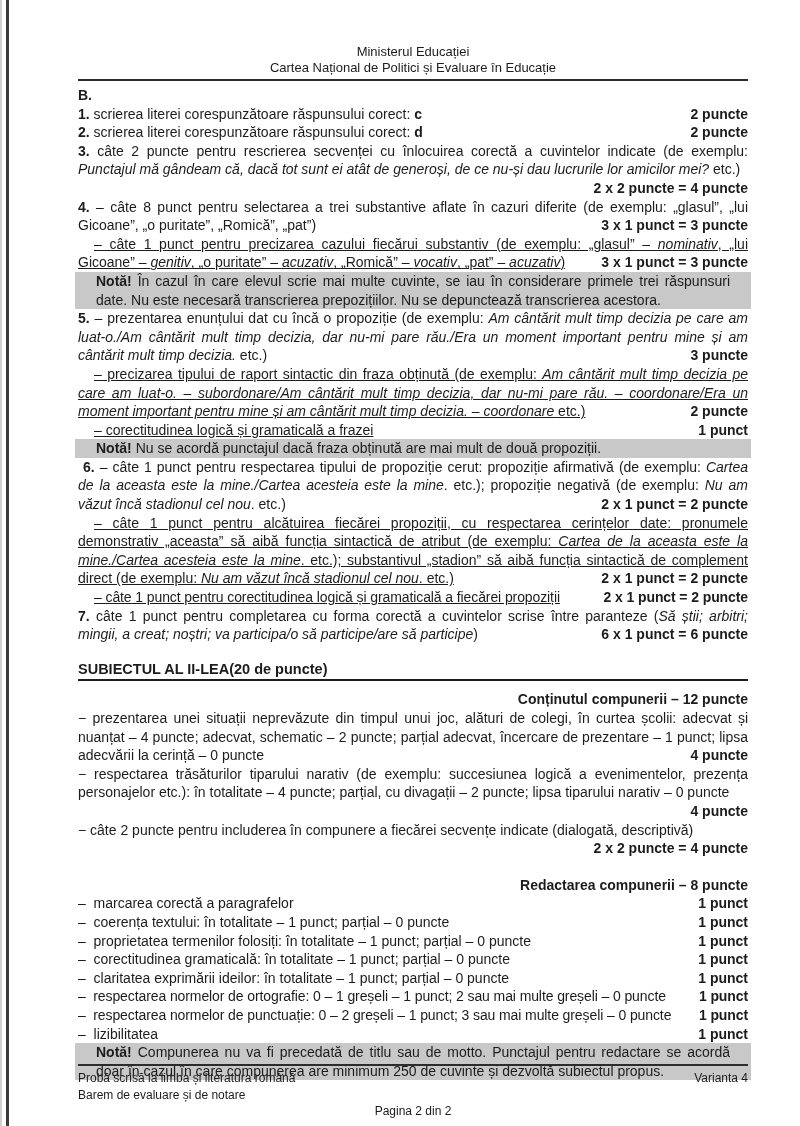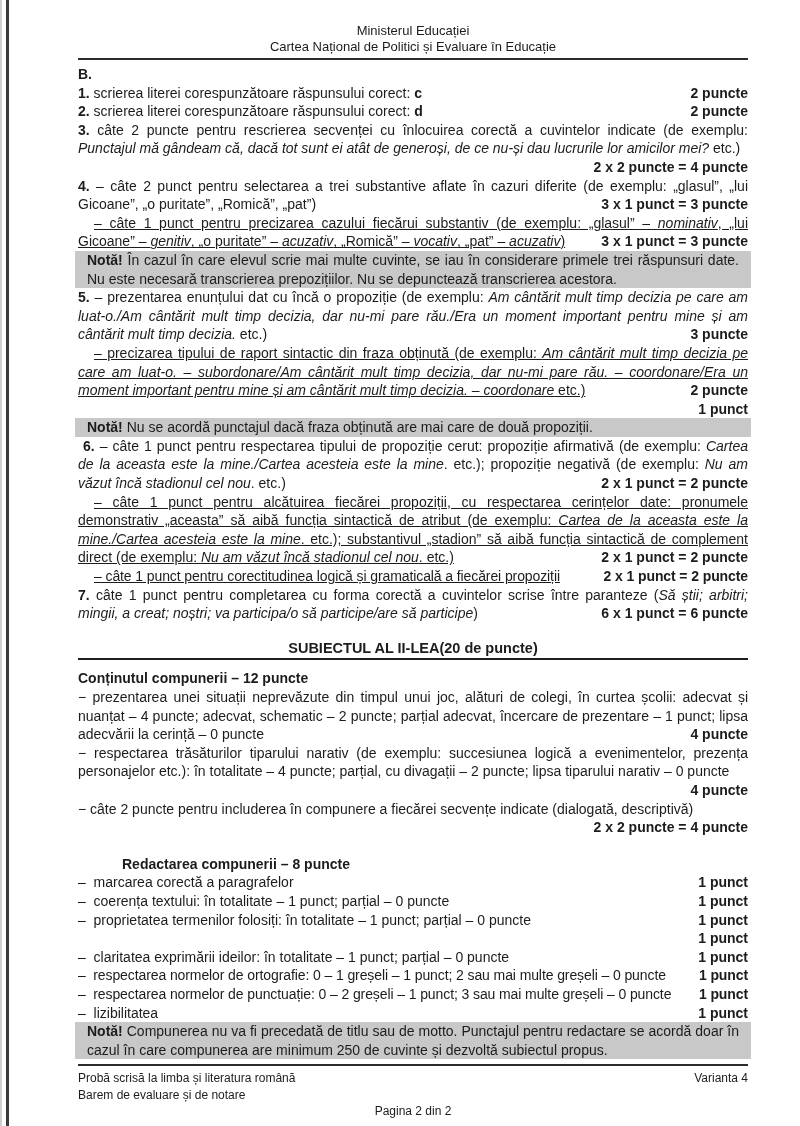--- a/index.html
+++ b/index.html
@@ -3,37 +3,37 @@
 <meta charset="utf-8">
 <style>
   html,body{margin:0;padding:0;background:#e8e8e8;}
   .page{
     position:relative;width:800px;height:1126px;background:#ffffff;
     font-family:"Liberation Sans","DejaVu Sans",sans-serif;color:#1c1c1c;
     overflow:hidden;margin:0 auto;
   }
   .scan-edge{position:absolute;left:0;top:0;bottom:0;width:2px;background:#cfcfcf;}
   .scan-bar{position:absolute;left:6px;top:0;bottom:0;width:3px;background:#3a3a3a;}
-  .content{position:absolute;left:78px;top:23px;width:670px;}
+  .content{position:absolute;left:78px;top:44px;width:670px;}
   .doc-header{
     text-align:center;font-size:13px;line-height:16px;
     border-bottom:2px solid #2c2c2c;padding-bottom:3px;
   }
   .body-text{margin-top:5px;font-size:14px;line-height:18.6px;}
   .para{margin:0;text-align:justify;overflow:hidden;}
   .para .b{font-weight:bold;}
   .para .i{font-style:italic;}
   .score{float:right;font-weight:bold;padding-left:8px;white-space:nowrap;}
-  .note{background:#c8c8c8;margin-left:-3px;margin-right:-3px;padding:0 12px;}
+  .note{background:#c8c8c8;margin-left:-3px;margin-right:-3px;padding:0 21px;}
   .ind{text-indent:16px;text-decoration:underline;}
   .ind-s{text-indent:5px;}
   .cond{font-size:14px;letter-spacing:-0.1px;}
-  .subhead{font-weight:bold;text-align:left;}
+  .subhead{font-weight:bold;text-align:right;}
   .subject-heading{
-    display:flex;justify-content:center;font-weight:bold;
+    display:flex;justify-content:flex-start;font-weight:bold;
     border-bottom:2px solid #1e1e1e;padding-bottom:1px;font-size:14.5px;
   }
   .doc-footer{
     position:absolute;left:78px;top:1064px;width:670px;
     border-top:2px solid #2c2c2c;padding-top:4px;
     font-size:12px;line-height:16.5px;
   }
   .footer-row{display:flex;justify-content:space-between;align-items:flex-start;}
   .footer-page{text-align:center;}
 </style>
@@ -48,44 +48,44 @@
     <div class="doc-header">
       <div>Ministerul Educației</div>
       <div>Cartea Național de Politici și Evaluare în Educație</div>
     </div>
 
     <div class="body-text">
         <p class="para"><span class="b">B.</span></p>
         <p class="para"><span class="b">1.</span><span> scrierea literei corespunzătoare răspunsului corect: </span><span class="b">c</span><span class="score">2 puncte</span></p>
         <p class="para"><span class="b">2.</span><span> scrierea literei corespunzătoare răspunsului corect: </span><span class="b">d</span><span class="score">2 puncte</span></p>
         <p class="para"><span class="b">3.</span><span> câte 2 puncte pentru rescrierea secvenței cu înlocuirea corectă a cuvintelor indicate (de exemplu: </span><span class="i">Punctajul mă gândeam că, dacă tot sunt ei atât de generoși, de ce nu-și dau lucrurile lor amicilor mei?</span><span> etc.)</span><span class="score">2 x 2 puncte = 4 puncte</span></p>
-        <p class="para"><span class="b">4.</span><span> – câte 2 punct pentru selectarea a trei substantive aflate în cazuri diferite (de exemplu: „glasul”, „lui Gicoane”, „o puritate”, „Romică”, „pat”)</span><span class="score">3 x 1 punct = 3 puncte</span></p>
+        <p class="para"><span class="b">4.</span><span> – câte 8 punct pentru selectarea a trei substantive aflate în cazuri diferite (de exemplu: „glasul”, „lui Gicoane”, „o puritate”, „Romică”, „pat”)</span><span class="score">3 x 1 punct = 3 puncte</span></p>
         <p class="para ind"><span>– câte 1 punct pentru precizarea cazului fiecărui substantiv (de exemplu: „glasul” – </span><span class="i">nominativ</span><span>, „lui Gicoane” – </span><span class="i">genitiv</span><span>, „o puritate” – </span><span class="i">acuzativ</span><span>, „Romică” – </span><span class="i">vocativ</span><span>, „pat” – </span><span class="i">acuzativ</span><span>)</span><span class="score">3 x 1 punct = 3 puncte</span></p>
         <p class="para note"><span class="b">Notă!</span><span> În cazul în care elevul scrie mai multe cuvinte, se iau în considerare primele trei răspunsuri date. Nu este necesară transcrierea prepozițiilor. Nu se depunctează transcrierea acestora.</span></p>
         <p class="para"><span class="b">5.</span><span> – prezentarea enunțului dat cu încă o propoziție (de exemplu: </span><span class="i">Am cântărit mult timp decizia pe care am luat-o./Am cântărit mult timp decizia, dar nu-mi pare rău./Era un moment important pentru mine și am cântărit mult timp decizia.</span><span> etc.)</span><span class="score">3 puncte</span></p>
         <p class="para ind"><span>– precizarea tipului de raport sintactic din fraza obținută (de exemplu: </span><span class="i">Am cântărit mult timp decizia pe care am luat-o. – subordonare/Am cântărit mult timp decizia, dar nu-mi pare rău. – coordonare/Era un moment important pentru mine și am cântărit mult timp decizia. – coordonare</span><span> etc.)</span><span class="score">2 puncte</span></p>
-        <p class="para ind"><span class="score">1 punct</span></p>
-        <p class="para note"><span class="b">Notă!</span><span> Nu se acordă punctajul dacă fraza obținută are mai care de două propoziții.</span></p>
+        <p class="para ind"><span>– corectitudinea logică și gramaticală a frazei</span><span class="score">1 punct</span></p>
+        <p class="para note"><span class="b">Notă!</span><span> Nu se acordă punctajul dacă fraza obținută are mai mult de două propoziții.</span></p>
         <p class="para ind-s"><span class="b">6.</span><span> – câte 1 punct pentru respectarea tipului de propoziție cerut: propoziție afirmativă (de exemplu: </span><span class="i">Cartea de la aceasta este la mine./Cartea acesteia este la mine</span><span>. etc.); propoziție negativă (de exemplu: </span><span class="i">Nu am văzut încă stadionul cel nou</span><span>. etc.)</span><span class="score">2 x 1 punct = 2 puncte</span></p>
         <p class="para ind"><span>– câte 1 punct pentru alcătuirea fiecărei propoziții, cu respectarea cerințelor date: pronumele demonstrativ „aceasta” să aibă funcția sintactică de atribut (de exemplu: </span><span class="i">Cartea de la aceasta este la mine./Cartea acesteia este la mine</span><span>. etc.); substantivul „stadion” să aibă funcția sintactică de complement direct (de exemplu: </span><span class="i">Nu am văzut încă stadionul cel nou</span><span>. etc.)</span><span class="score">2 x 1 punct = 2 puncte</span></p>
         <p class="para ind cond"><span>– câte 1 punct pentru corectitudinea logică și gramaticală a fiecărei propoziții</span><span class="score">2 x 1 punct = 2 puncte</span></p>
         <p class="para"><span class="b">7.</span><span> câte 1 punct pentru completarea cu forma corectă a cuvintelor scrise între paranteze (</span><span class="i">Să știi; arbitri; mingii, a creat; noștri; va participa/o să participe/are să participe</span><span>)</span><span class="score">6 x 1 punct = 6 puncte</span></p>
         <div class="subject-heading" style="margin-top: 16px;">
           <span>SUBIECTUL AL II-LEA</span>
           <span>(20 de puncte)</span>
         </div>
         <p class="para subhead" style="margin-top: 9px;">Conținutul compunerii – 12 puncte</p>
         <p class="para"><span>− prezentarea unei situații neprevăzute din timpul unui joc, alături de colegi, în curtea școlii: adecvat și nuanțat – 4 puncte; adecvat, schematic – 2 puncte; parțial adecvat, încercare de prezentare – 1 punct; lipsa adecvării la cerință – 0 puncte</span><span class="score">4 puncte</span></p>
         <p class="para"><span>− respectarea trăsăturilor tiparului narativ (de exemplu: succesiunea logică a evenimentelor, prezența personajelor etc.): în totalitate – 4 puncte; parțial, cu divagații – 2 puncte; lipsa tiparului narativ – 0 puncte</span><span class="score">4 puncte</span></p>
         <p class="para"><span>− câte 2 puncte pentru includerea în compunere a fiecărei secvențe indicate (dialogată, descriptivă)</span><span class="score">2 x 2 puncte = 4 puncte</span></p>
         <p class="para subhead" style="margin-top: 18px; padding-left: 44px;">Redactarea compunerii – 8 puncte</p>
         <p class="para"><span>–&nbsp;&nbsp;marcarea corectă a paragrafelor</span><span class="score">1 punct</span></p>
         <p class="para"><span>–&nbsp;&nbsp;coerența textului: în totalitate – 1 punct; parțial – 0 puncte</span><span class="score">1 punct</span></p>
         <p class="para"><span>–&nbsp;&nbsp;proprietatea termenilor folosiți: în totalitate – 1 punct; parțial – 0 puncte</span><span class="score">1 punct</span></p>
-        <p class="para"><span class="score">1 punct</span></p>
+        <p class="para"><span>–&nbsp;&nbsp;corectitudinea gramaticală: în totalitate – 1 punct; parțial – 0 puncte</span><span class="score">1 punct</span></p>
         <p class="para"><span>–&nbsp;&nbsp;claritatea exprimării ideilor: în totalitate – 1 punct; parțial – 0 puncte</span><span class="score">1 punct</span></p>
         <p class="para cond"><span>–&nbsp;&nbsp;respectarea normelor de ortografie: 0 – 1 greșeli – 1 punct; 2 sau mai multe greșeli – 0 puncte</span><span class="score">1 punct</span></p>
         <p class="para cond"><span>–&nbsp;&nbsp;respectarea normelor de punctuație: 0 – 2 greșeli – 1 punct; 3 sau mai multe greșeli – 0 puncte</span><span class="score">1 punct</span></p>
         <p class="para"><span>–&nbsp;&nbsp;lizibilitatea</span><span class="score">1 punct</span></p>
         <p class="para note"><span class="b">Notă!</span><span> Compunerea nu va fi precedată de titlu sau de motto. Punctajul pentru redactare se acordă doar în cazul în care compunerea are minimum 250 de cuvinte și dezvoltă subiectul propus.</span></p>
       </div>
   </div>
 
   <div class="doc-footer">
     <div class="footer-row">

